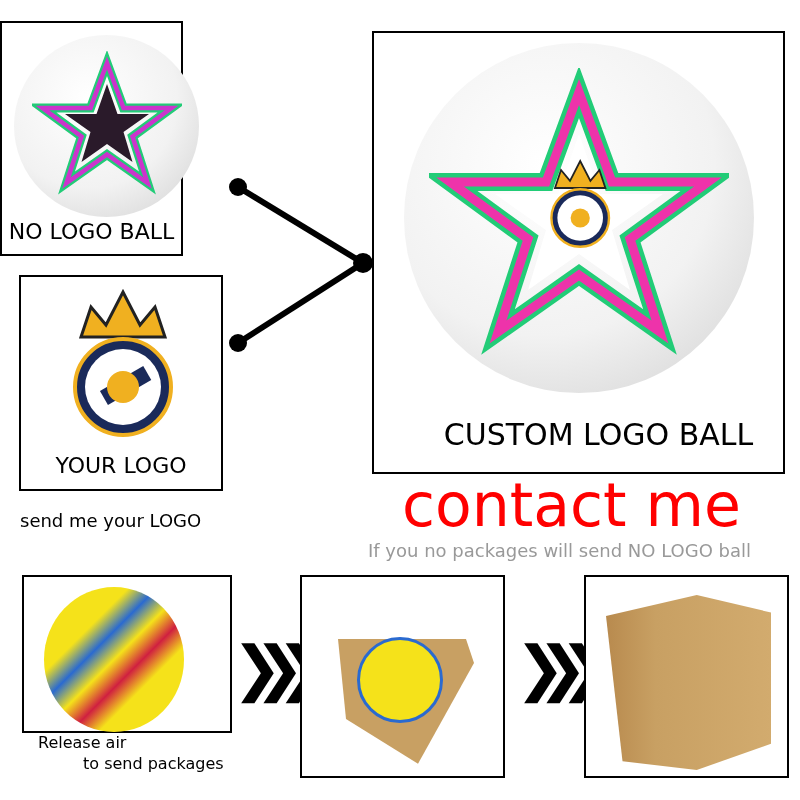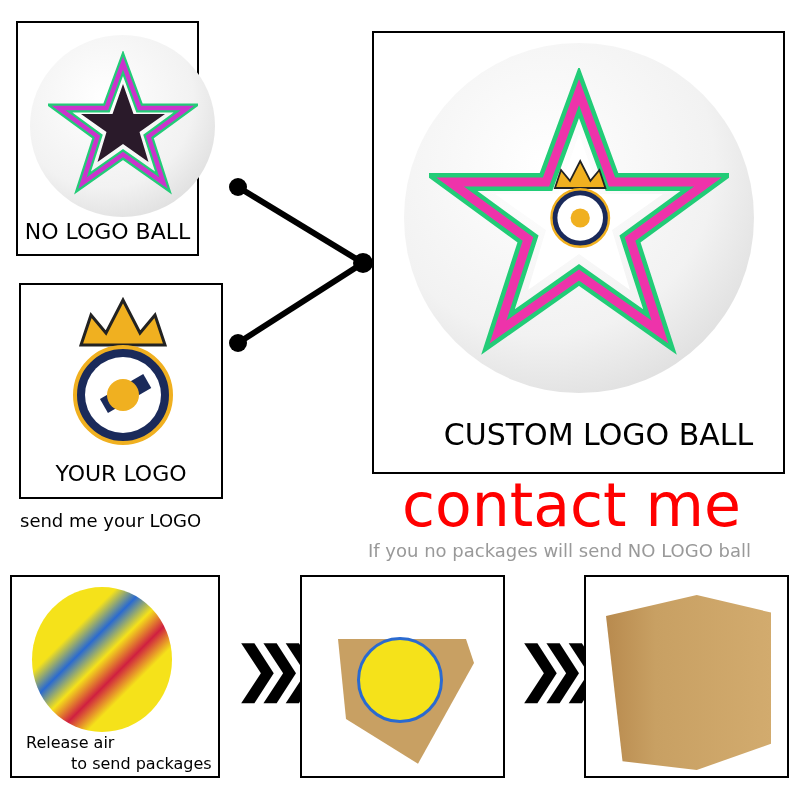--- a/index.html
+++ b/index.html
@@ -7,32 +7,32 @@
   .box{position:absolute;border:2px solid #000;background:#fff;box-sizing:border-box;}
   .lbl{position:absolute;left:0;right:0;text-align:center;color:#000;}
   .ball{position:absolute;border-radius:50%;background:radial-gradient(circle at 40% 35%,#fff 0%,#f2f2f2 55%,#cfcfcf 100%);overflow:hidden;}
   .star{position:absolute;left:50%;top:50%;transform:translate(-50%,-50%);}
   .arrow-chev{position:absolute;}
   .txt{position:absolute;white-space:nowrap;}
 </style>
 </head>
 <body>
 
-<div class="box" style="left:16px;top:21px;width:183px;height:235px;">
+<div class="box" style="left:0;top:21px;width:183px;height:235px;">
   <div class="ball" style="left:12px;top:12px;width:185px;height:182px;">
     <svg class="star" width="150" height="150" viewBox="0 0 100 100">
       <polygon points="50,8 61,38 93,38 67,57 77,88 50,69 23,88 33,57 7,38 39,38" fill="none" stroke="#22cc77" stroke-width="6"></polygon>
       <polygon points="50,8 61,38 93,38 67,57 77,88 50,69 23,88 33,57 7,38 39,38" fill="none" stroke="#cc33cc" stroke-width="3"></polygon>
       <polygon points="50,22 57,42 78,42 61,54 67,74 50,62 33,74 39,54 22,42 43,42" fill="#2a1a2a"></polygon>
     </svg>
   </div>
   <div class="lbl" style="top:196px;font-size:22px;">NO LOGO BALL</div>
 </div>
 
-<div class="box" style="left:19px;top:275px;width:204px;height:216px;margin-top:8px;">
+<div class="box" style="left:19px;top:275px;width:204px;height:216px;">
   <svg style="position:absolute;left:40px;top:10px;" width="124" height="150" viewBox="0 0 124 150">
     <polygon points="20,50 30,20 45,38 62,5 79,38 94,20 104,50" fill="#f0b020" stroke="#222" stroke-width="3"></polygon>
     <circle cx="62" cy="100" r="48" fill="#1a2a5a" stroke="#f0b020" stroke-width="4"></circle>
     <circle cx="62" cy="100" r="38" fill="#fff"></circle>
     <rect x="40" y="92" width="50" height="16" fill="#1a2a5a" transform="rotate(-30 62 100)"></rect>
     <circle cx="62" cy="100" r="16" fill="#f0b020"></circle>
   </svg>
   <div class="lbl" style="top:176px;font-size:22px;">YOUR LOGO</div>
 </div>
 
@@ -58,21 +58,21 @@
       </g>
     </svg>
   </div>
   <div class="lbl" style="top:384px;font-size:30px;padding-left:40px;">CUSTOM LOGO BALL</div>
 </div>
 
 <div class="txt" style="left:20px;top:510px;font-size:18px;color:#000;">send me your LOGO</div>
 <div class="txt" style="left:402px;top:470px;font-size:60px;color:#ff0000;">contact me</div>
 <div class="txt" style="left:368px;top:540px;font-size:18px;color:#999;">If you no packages will send NO LOGO ball</div>
 
-<div class="box" style="left:10px;top:575px;width:210px;height:203px;">
+<div class="box" style="left:22px;top:575px;width:210px;height:158px;">
   <div style="position:absolute;left:20px;top:10px;width:140px;height:145px;border-radius:50%;background:linear-gradient(135deg,#f5e21a 30%,#2a6ad0 40%,#f5e21a 50%,#d02040 60%,#f5e21a 70%);"></div>
   <div class="txt" style="left:14px;top:155px;font-size:16px;line-height:21px;">
     <div>Release air</div>
     <div style="padding-left:45px;text-align:center;">to send packages</div>
   </div>
 </div>
 
 <div class="arrow-chev" style="left:232px;top:633px;font-size:60px;font-weight:bold;letter-spacing:-28px;">❯❯❯❯</div>
 
 <div class="box" style="left:300px;top:575px;width:205px;height:203px;">

